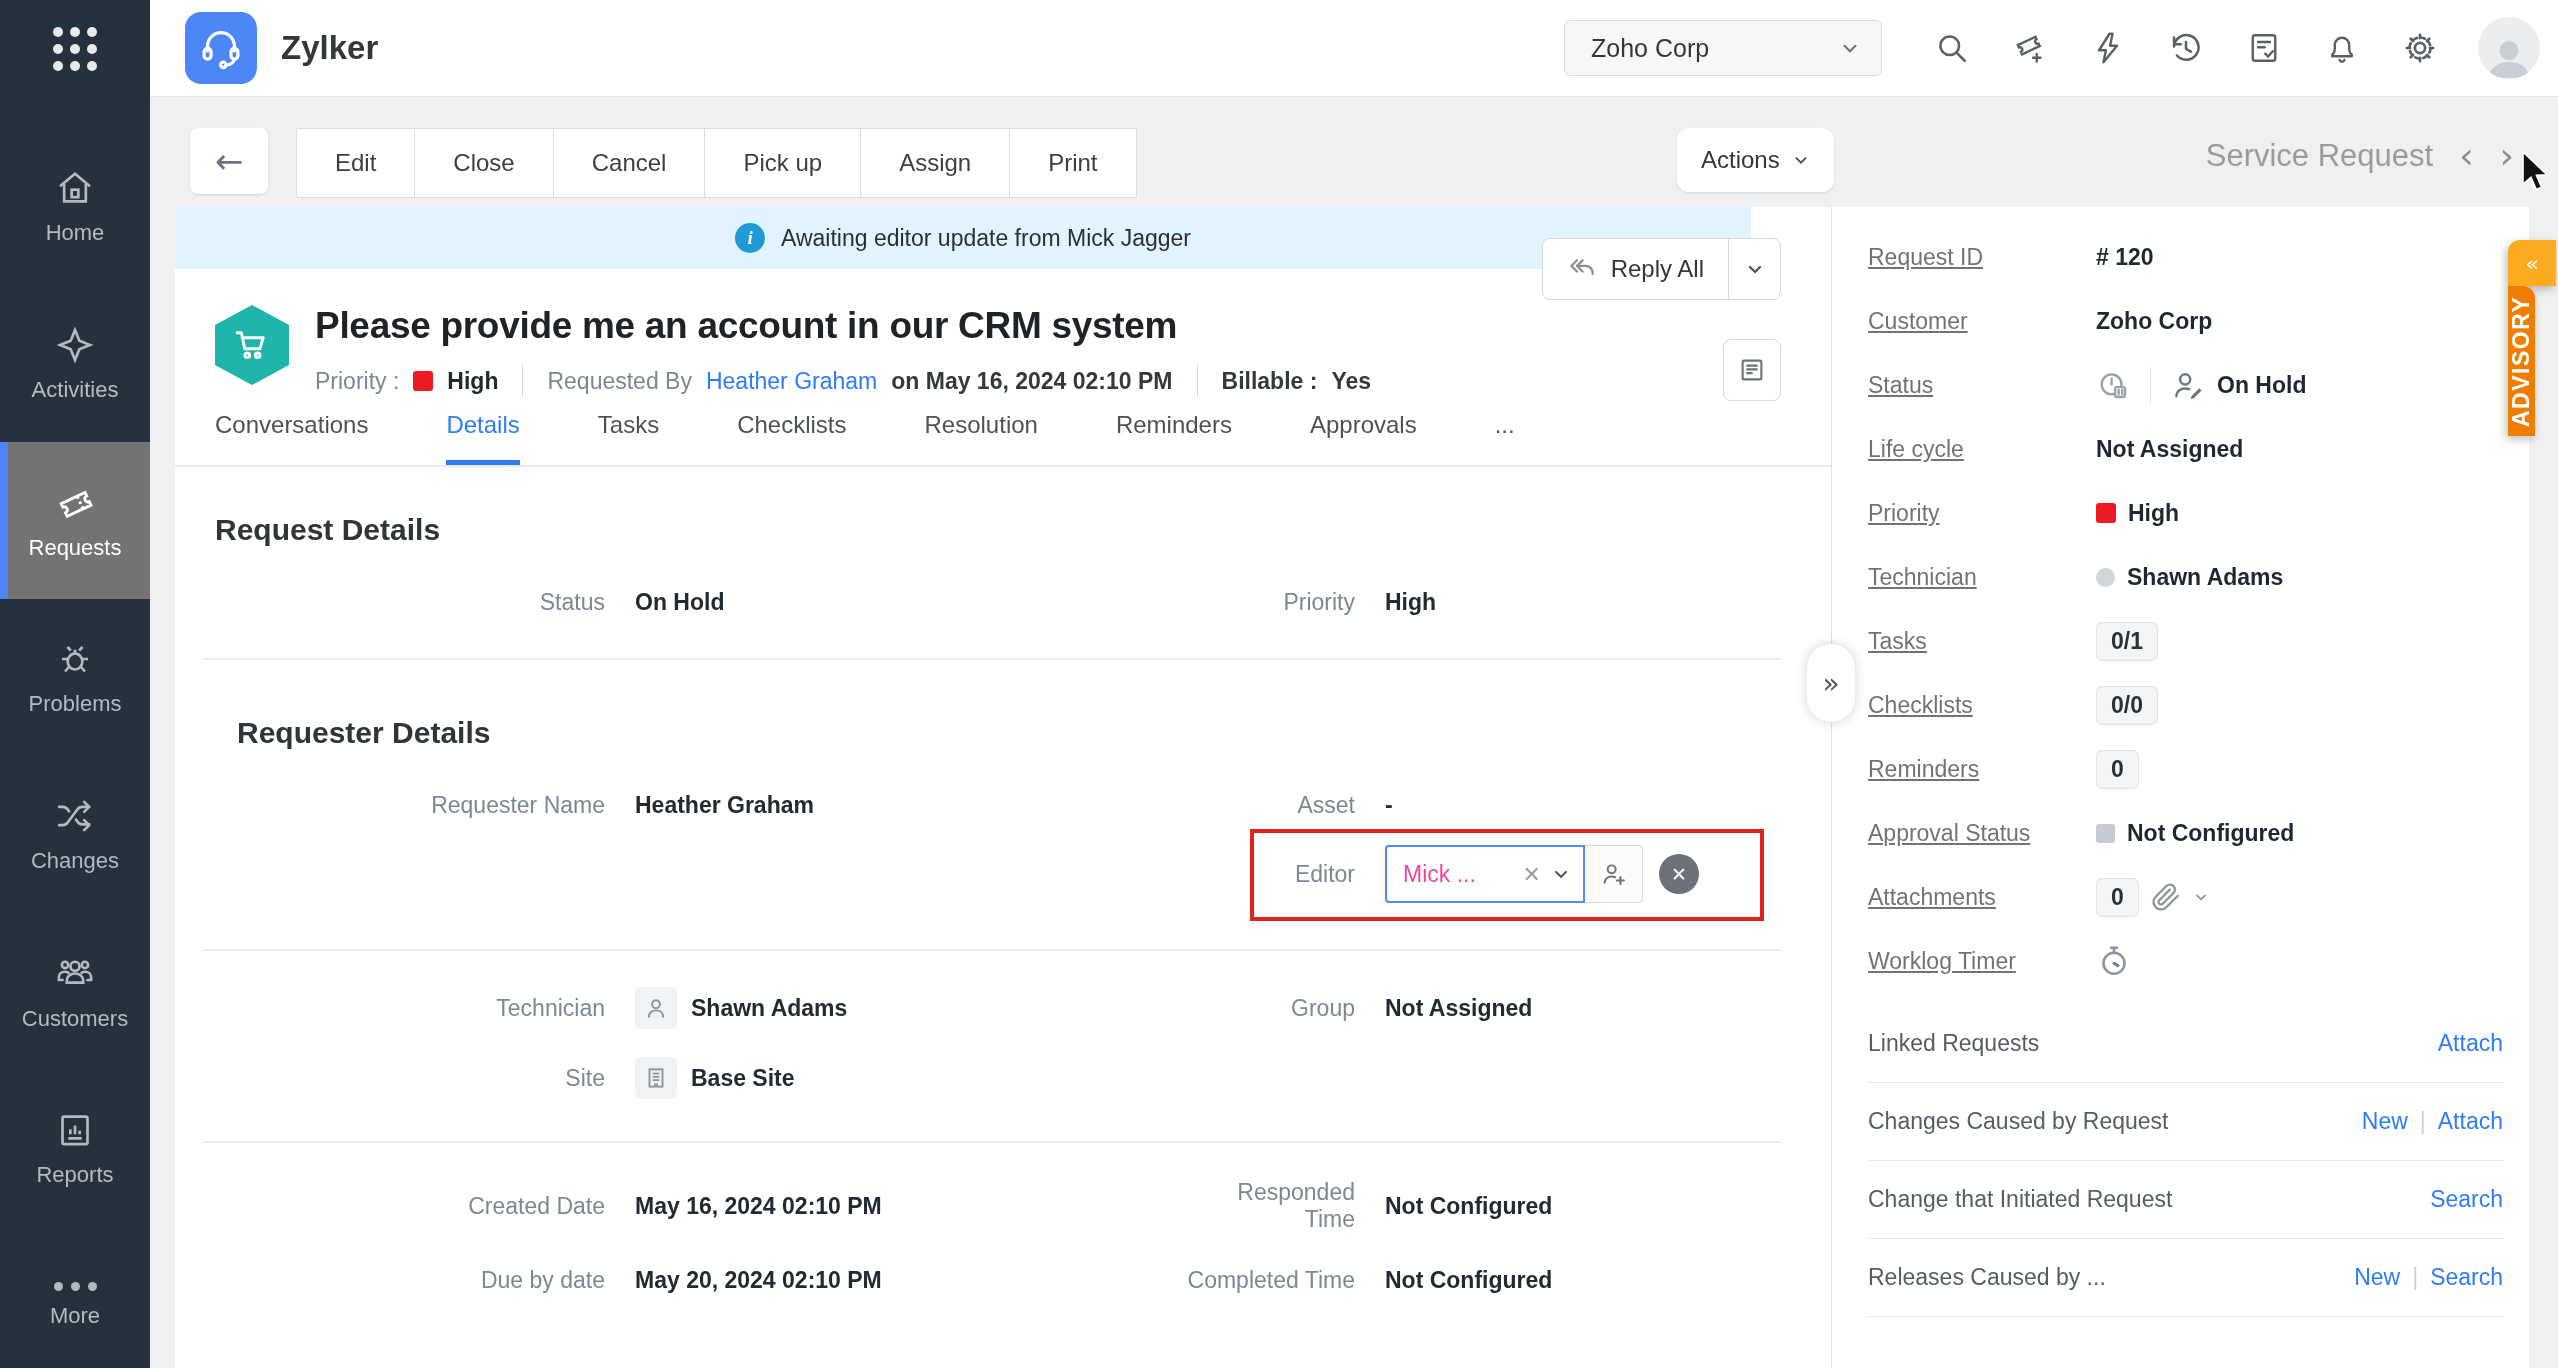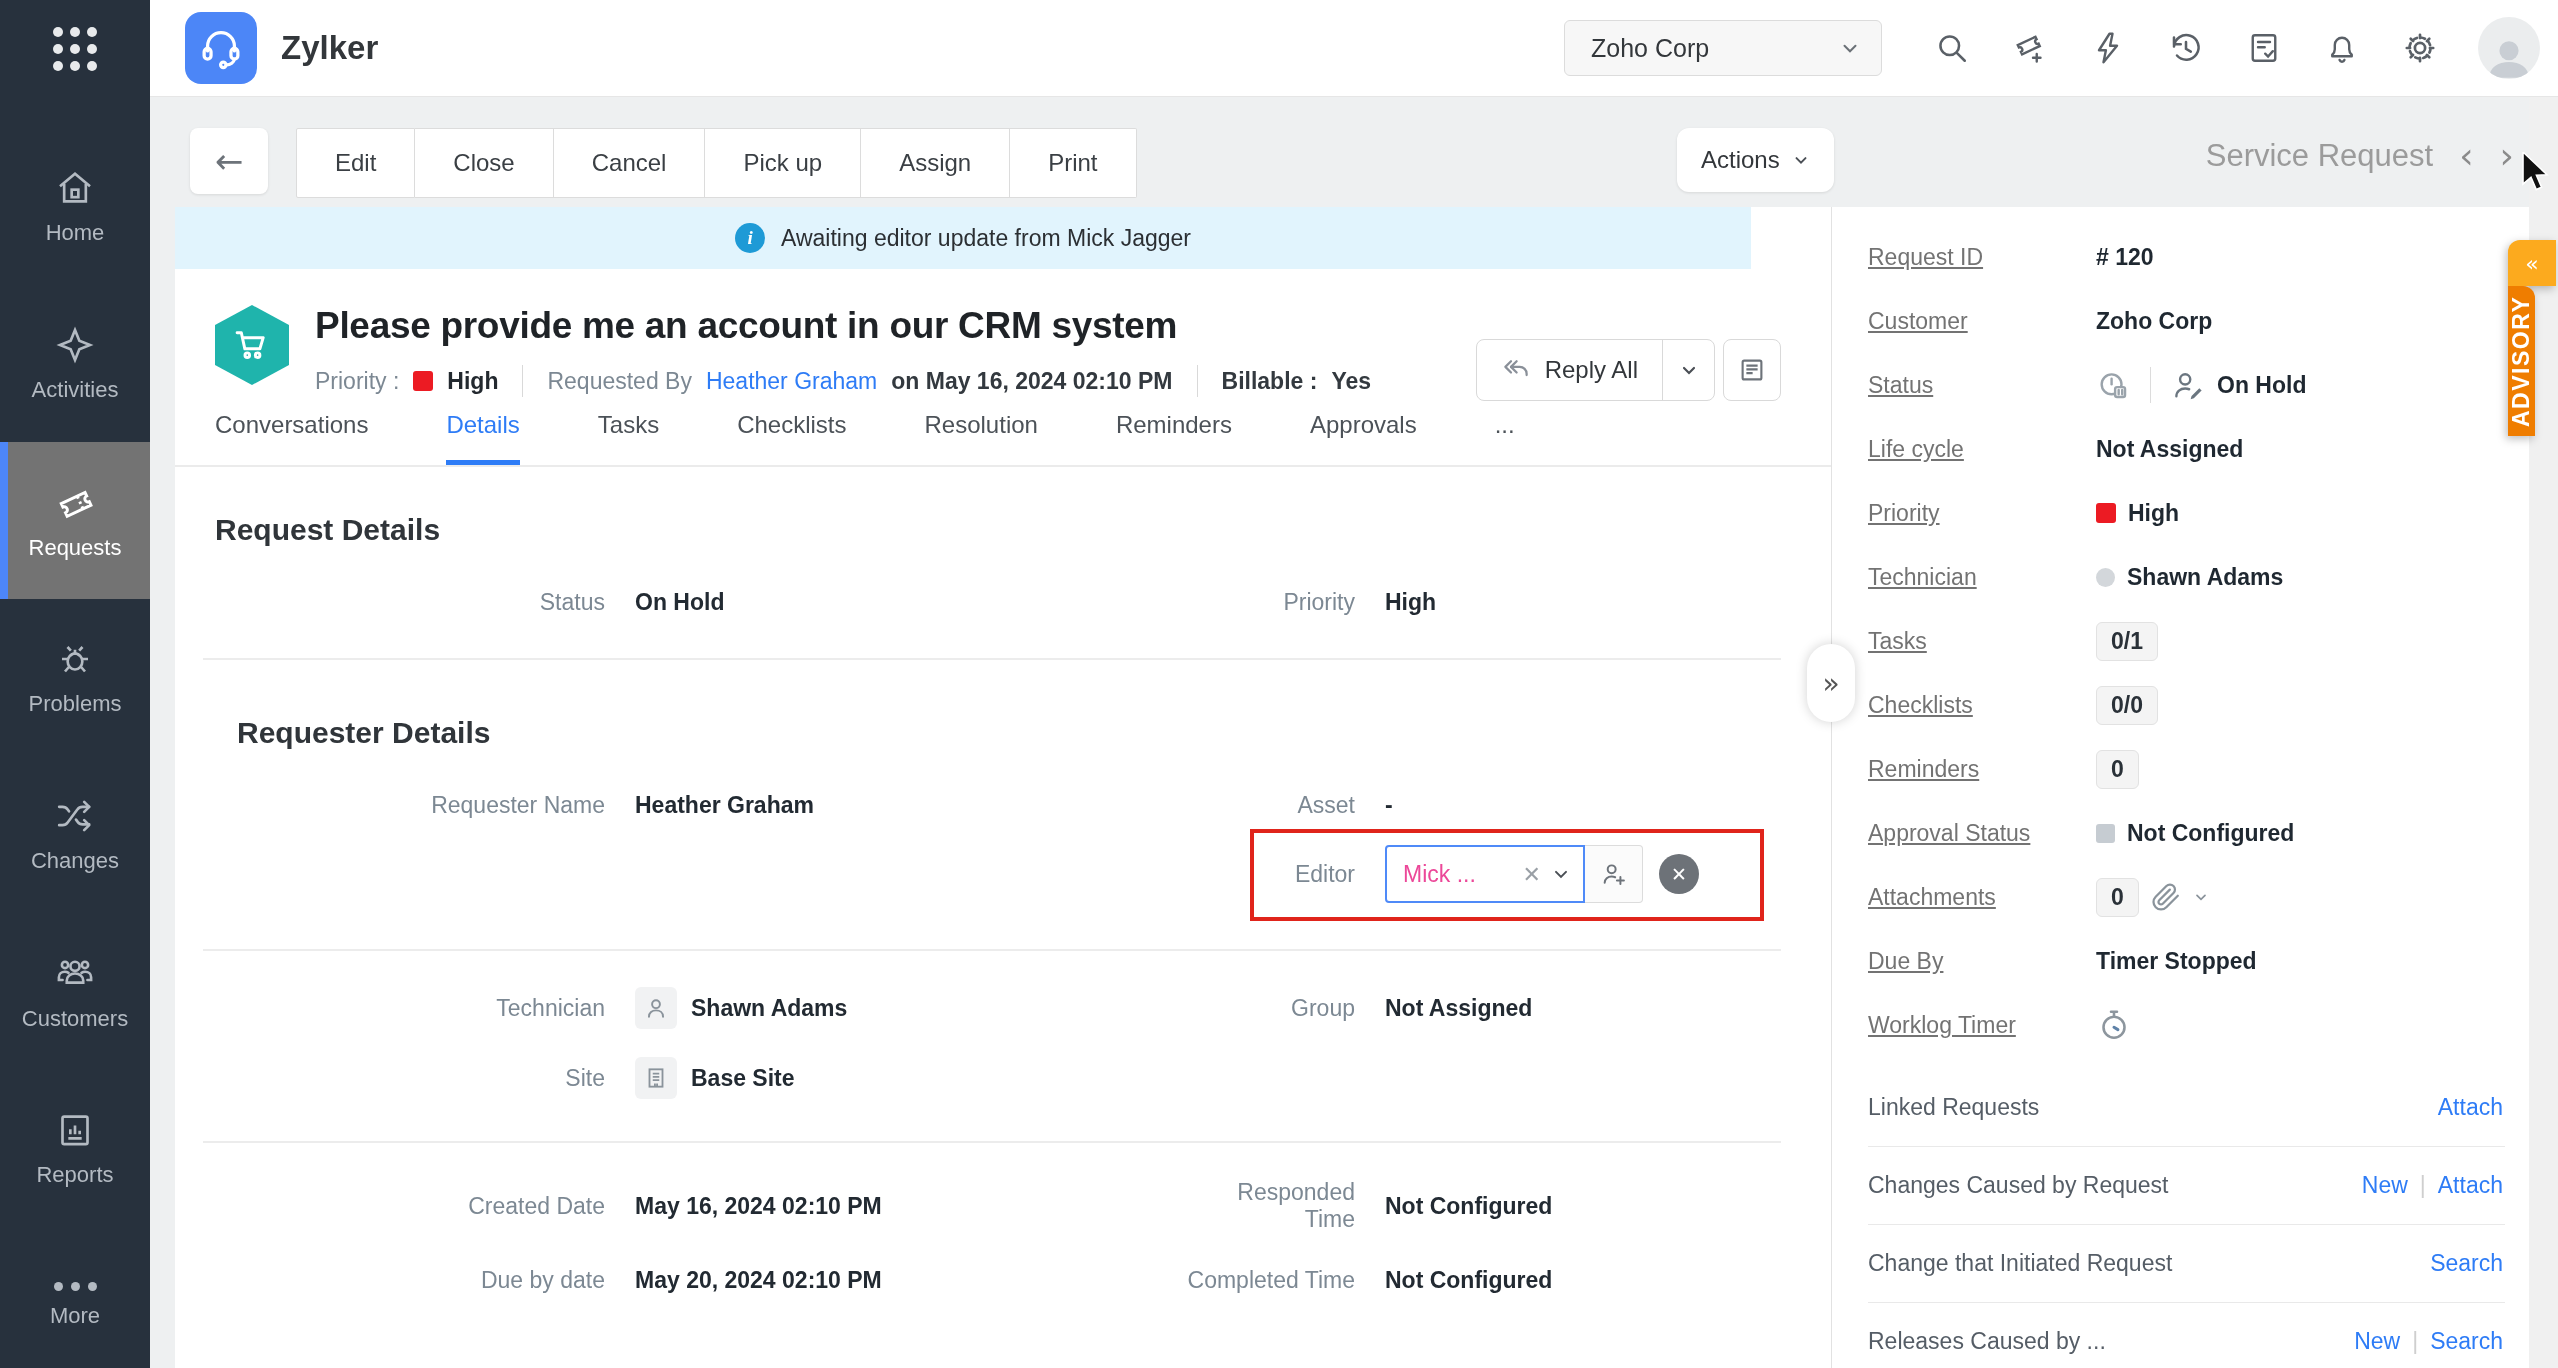--- a/index.html
+++ b/index.html
@@ -110,21 +110,21 @@
     display:flex; align-items:center; justify-content:center;
   }
   .req-title { font-size:37px; font-weight:700; color:#1f2327; letter-spacing:-0.3px; }
   .meta-row { display:flex; align-items:center; gap:14px; margin-top:18px; font-size:23px; }
   .meta-label { color:#7c8893; }
   .prio-square { width:20px; height:20px; border-radius:3px; background:#ec1b23; display:inline-block; }
   .meta-strong { color:#23292f; font-weight:700; }
   .meta-dark { color:#33393f; font-weight:600; }
   .meta-sep { width:1px; height:32px; background:#d9d9d9; margin:0 10px; }
   .link { color:#2e7cf6; text-decoration:none; cursor:pointer; }
-  .reply-wrap { position:absolute; right:50px; bottom:-4px; display:flex; gap:8px; align-items:flex-end; }
+  .reply-wrap { position:absolute; right:50px; bottom:-4px; display:flex; gap:39px; align-items:flex-end;flex-direction:column; }
   .reply-btn {
     height:62px; display:flex; align-items:center; background:#fff;
     border:1px solid #d9d9d9; border-radius:8px; cursor:pointer; overflow:hidden;
   }
   .reply-main { display:flex; align-items:center; gap:14px; padding:0 24px; font-size:24px; color:#33373b; }
   .reply-caret { width:52px; align-self:stretch; display:flex; align-items:center; justify-content:center; border-left:1px solid #d9d9d9; }
   .note-btn {
     width:58px; height:62px; background:#fff; border:1px solid #d9d9d9; border-radius:8px;
     display:flex; align-items:center; justify-content:center; cursor:pointer;
   }
@@ -656,24 +656,20 @@
       <span class="badge">0</span>
       <svg width="30" height="30" viewBox="0 0 24 24" fill="none" stroke="#8a939b" stroke-width="1.8" stroke-linecap="round" stroke-linejoin="round">
           <path d="M21.44 11.05l-9.19 9.19a6 6 0 0 1-8.49-8.49l8.57-8.57A4 4 0 1 1 18 8.84l-8.59 8.57a2 2 0 0 1-2.83-2.83l8.49-8.48"></path>
         </svg>
       <svg width="16" height="16" viewBox="0 0 24 24" fill="none" stroke="#8a939b" stroke-width="2.6" stroke-linecap="round">
           <path d="M6 9.5 12 15.5 18 9.5"></path>
         </svg>
     </span>
     </div>
 
-  <div class="prow">
-      <span class="plabel">Due By</span>
-    <span class="pvalue">Timer Stopped</span>
-    </div>
 
   <div class="prow">
       <span class="plabel">Worklog Timer</span>
     <span class="pvalue">
       <svg width="36" height="36" viewBox="0 0 24 24" fill="none" stroke="#8d969e" stroke-width="1.7" stroke-linecap="round">
           <circle cx="12" cy="13.5" r="7"></circle>
           <path d="M10 3.2 h4 M12 3.2 v3.2"></path>
           <path d="M12 13.5 l2.6 1.6" stroke="#5f82a8" stroke-width="2"></path>
         </svg>
     </span>

